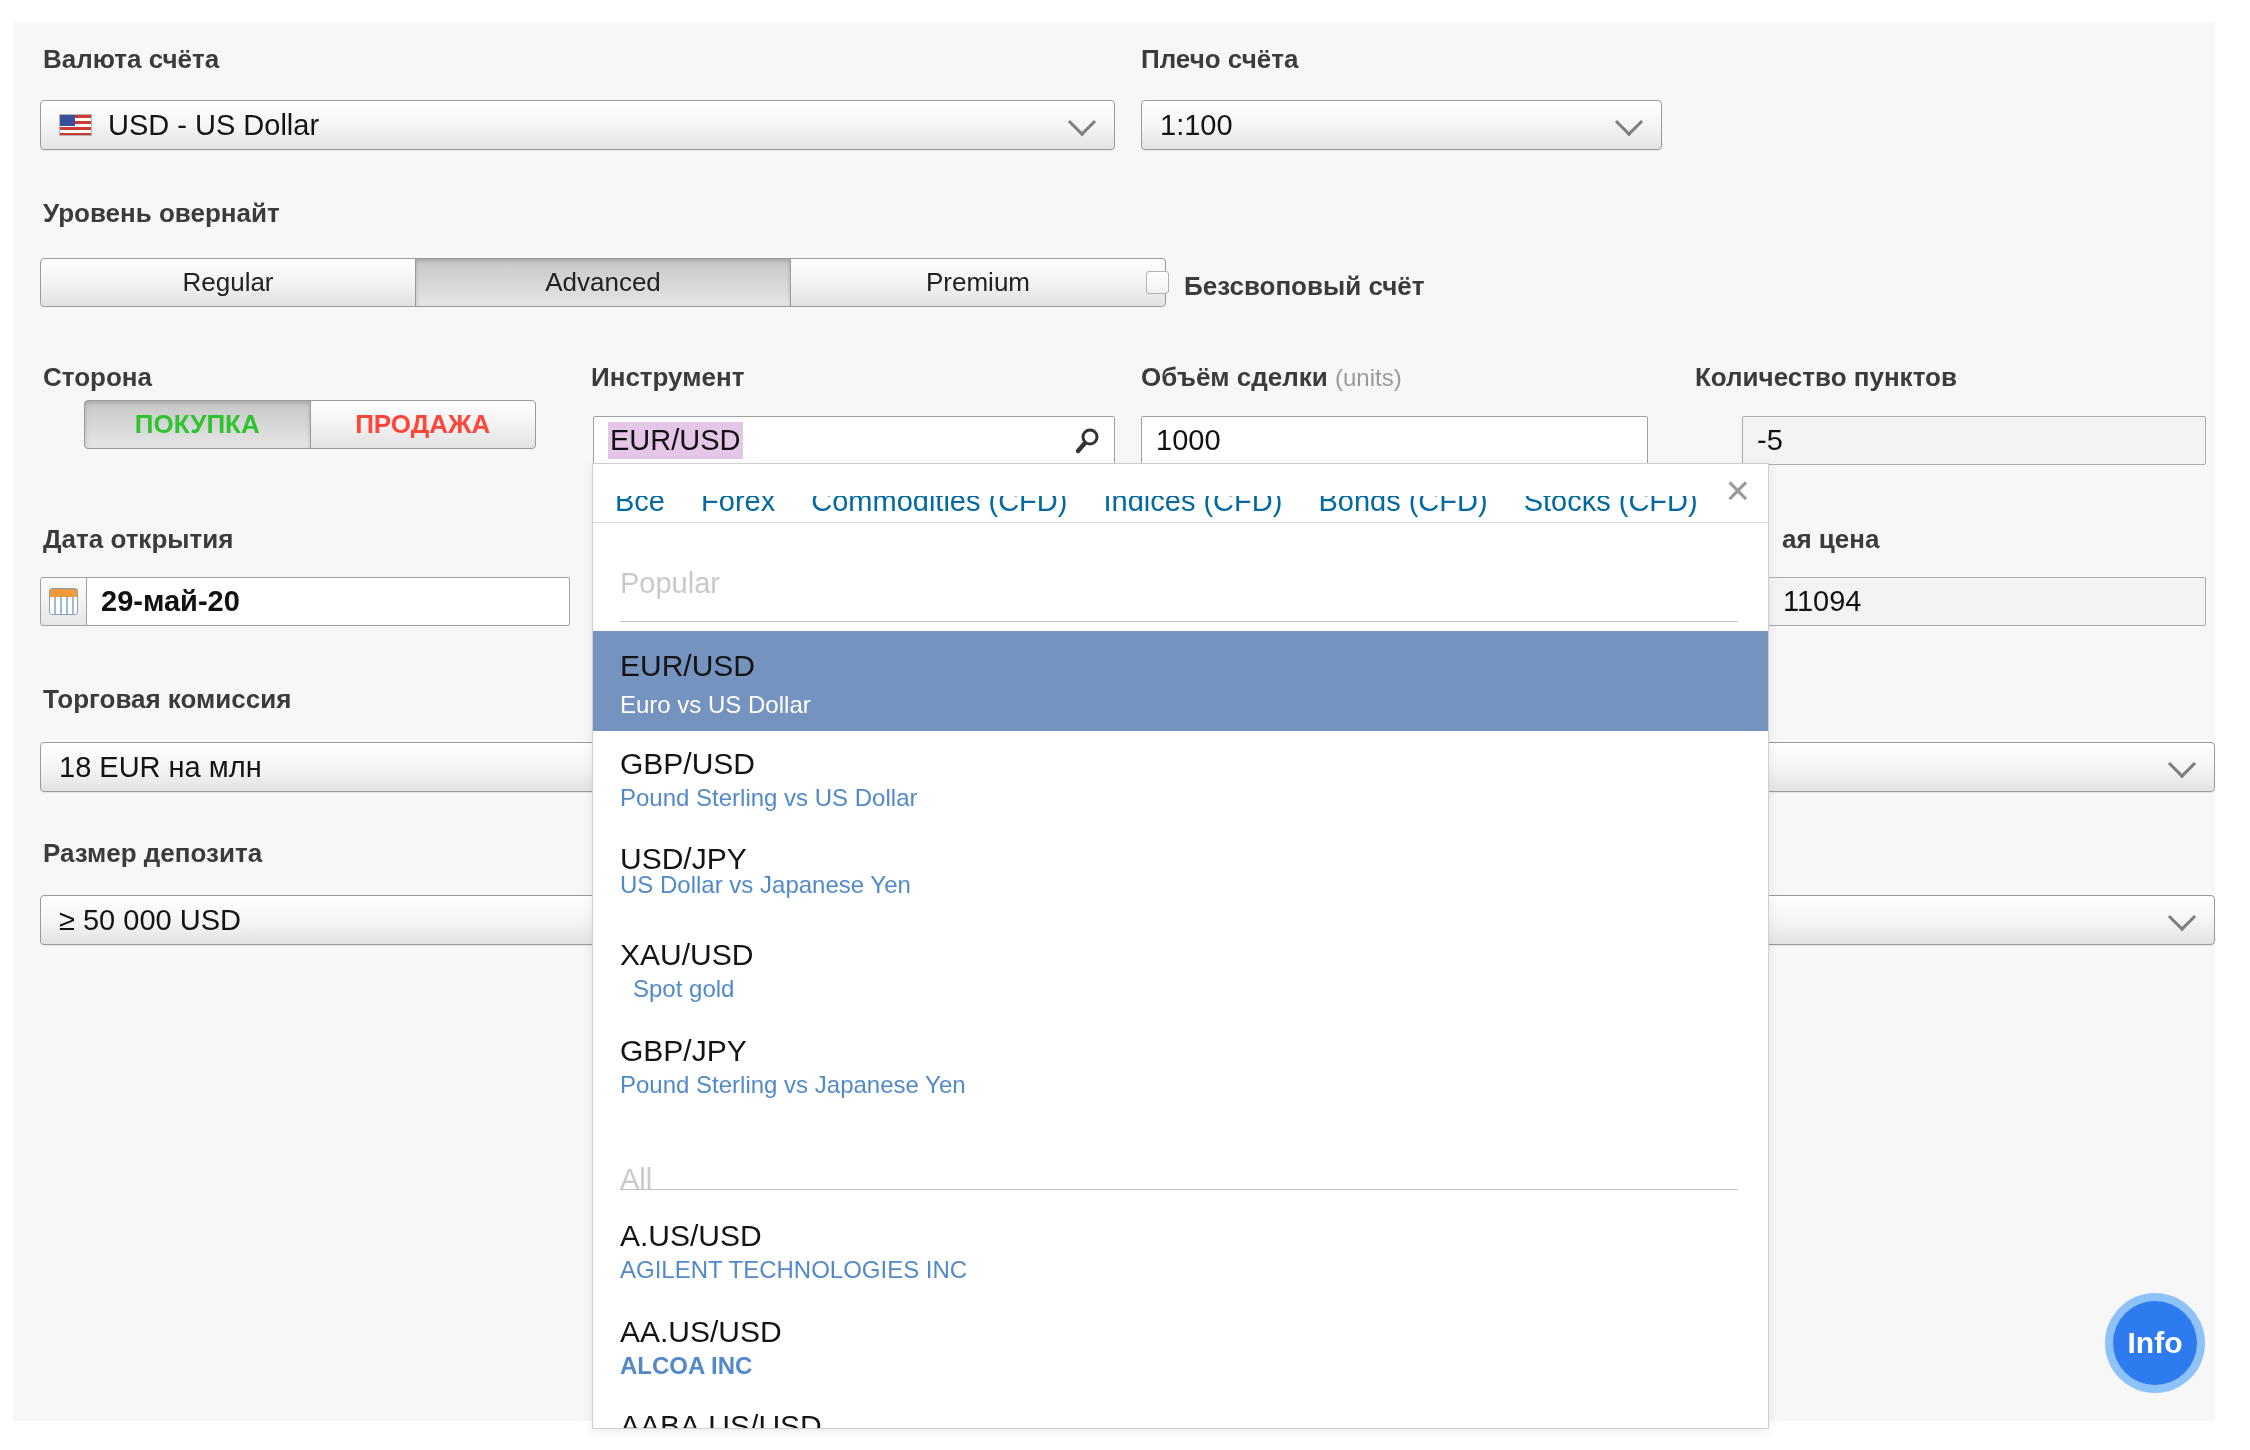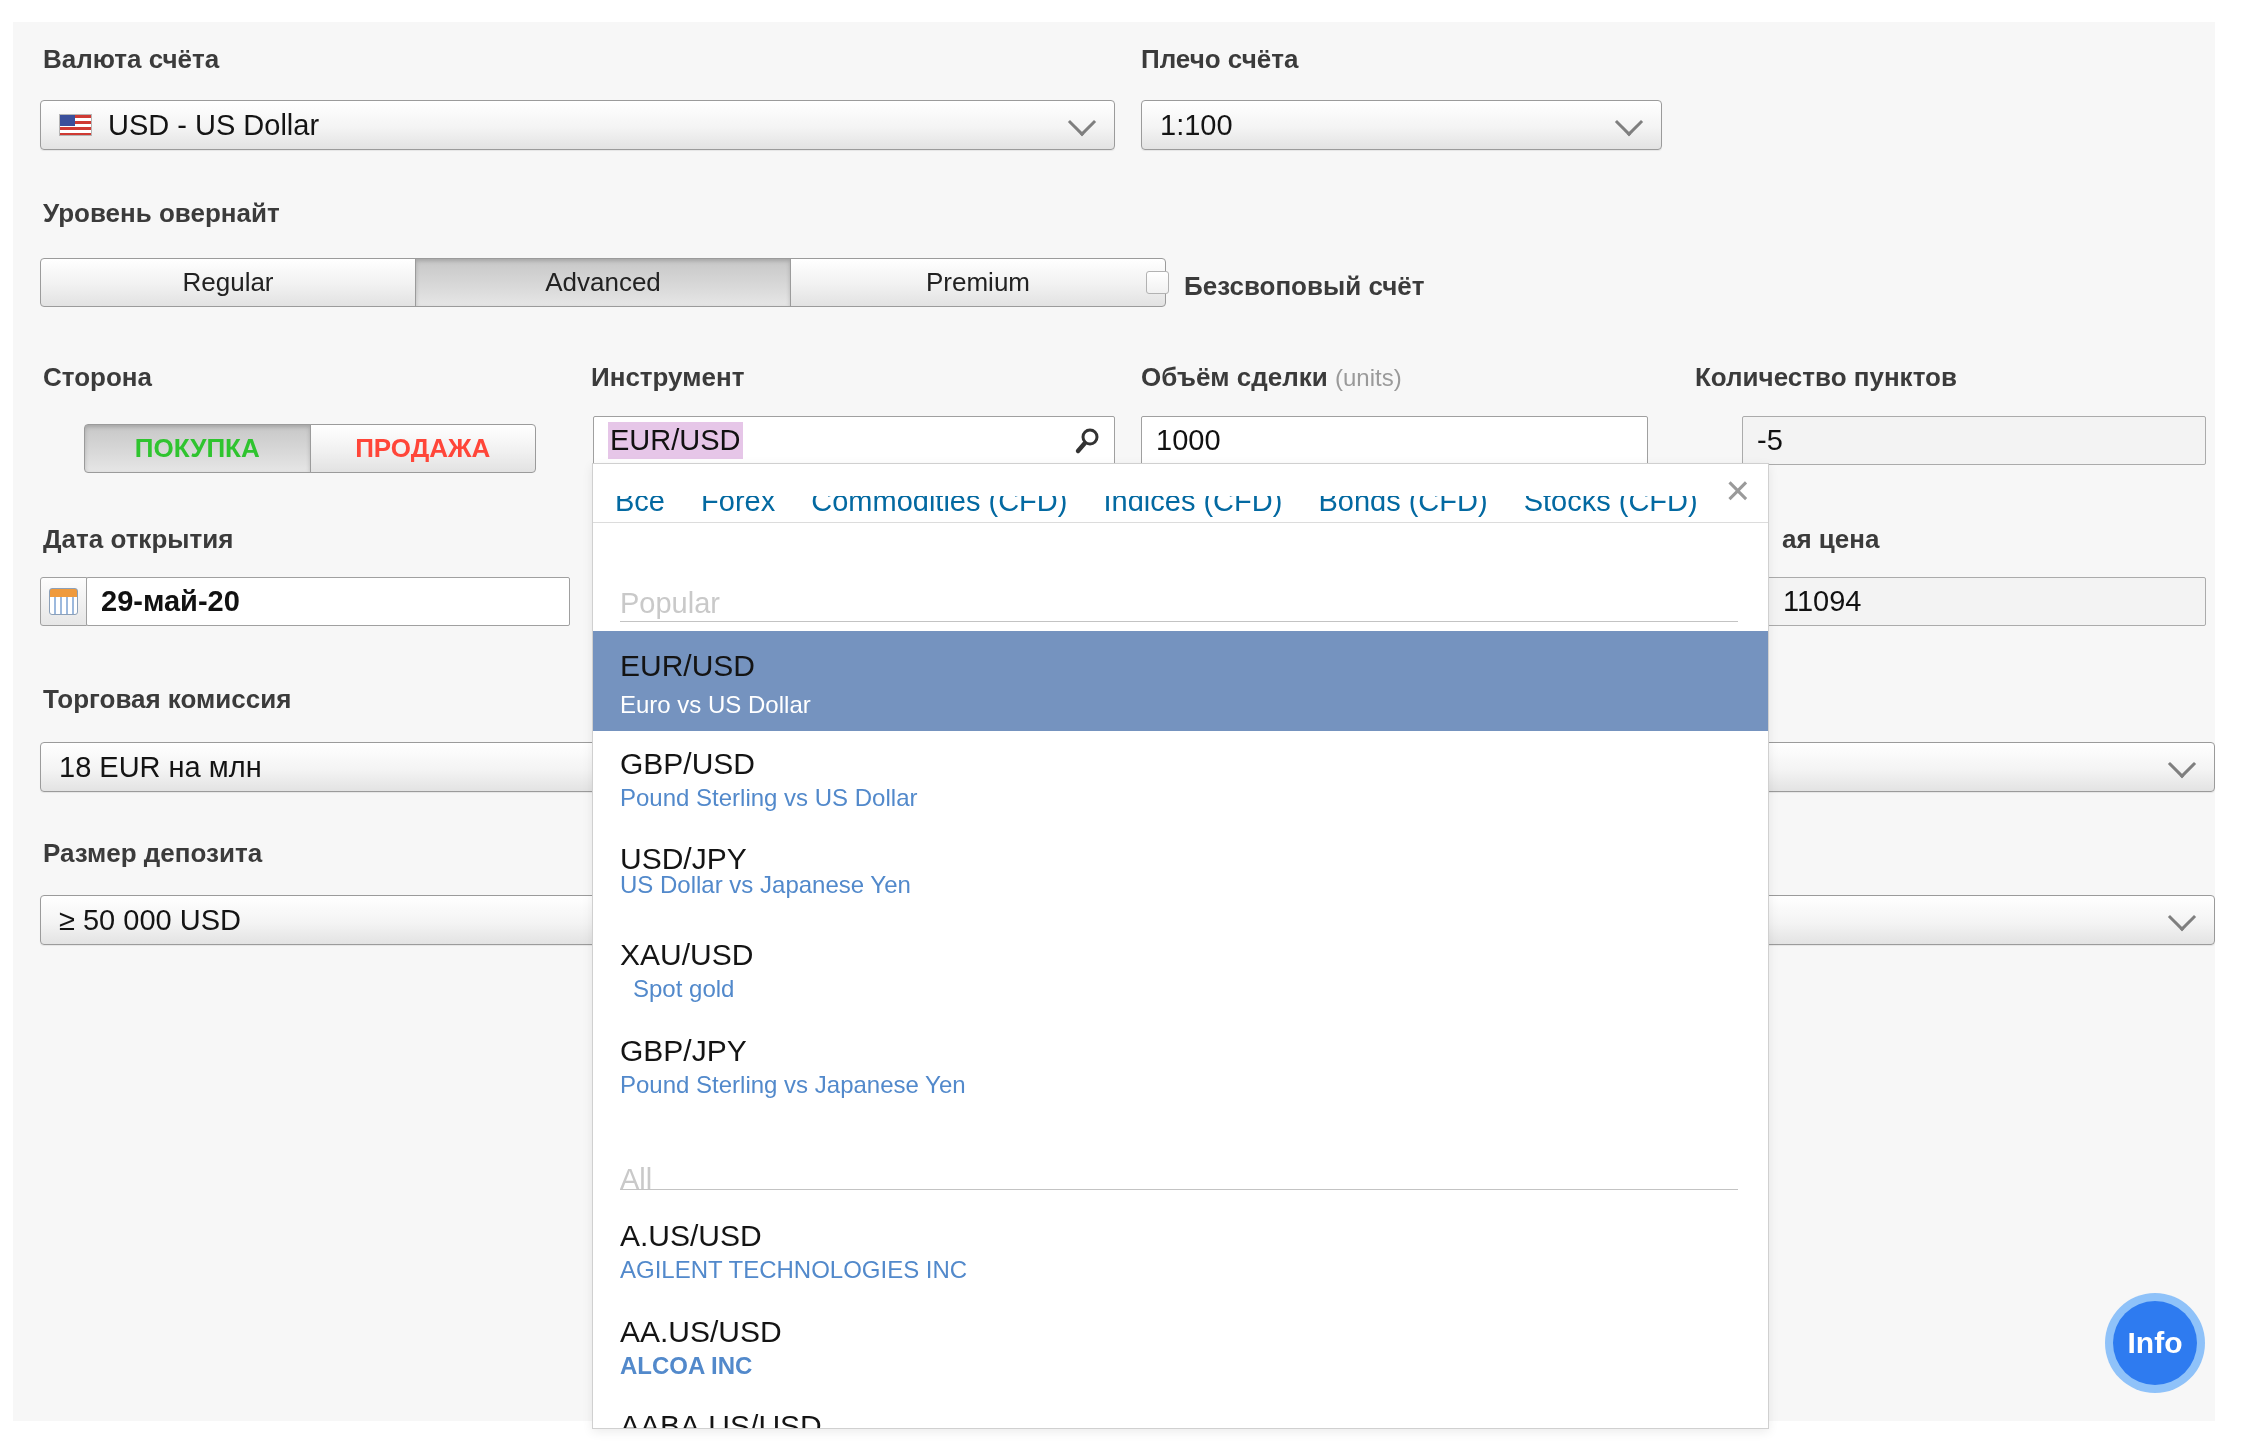--- a/index.html
+++ b/index.html
@@ -102,21 +102,21 @@
   <div class="seg" style="left:40px;top:258px;width:1126px;">
     <div class="btn">Regular</div>
     <div class="btn on">Advanced</div>
     <div class="btn">Premium</div>
   </div>
 
   <div class="checkbox" style="left:1146px;top:271px;"></div>
   <div class="lbl" style="left:1184px;top:271px;">Безсвоповый счёт</div>
 
   <div class="lbl" style="left:43px;top:362px;">Сторона</div>
-  <div class="seg" style="left:40px;top:424px;width:452px;padding-left:44px;">
+  <div class="seg" style="left:40px;top:400px;width:452px;padding-left:44px;">
     <div class="btn on">
       <span class="buy-txt">ПОКУПКА</span>
     </div>
     <div class="btn">
       <span class="sell-txt">ПРОДАЖА</span>
     </div>
   </div>
 
   <div class="lbl" style="left:591px;top:362px;">Инструмент</div>
   <div class="inp" style="left:593px;top:416px;width:522px;">
@@ -180,21 +180,21 @@
           <span>Indices (CFD)</span>
           <span>Bonds (CFD)</span>
           <span>Stocks (CFD)</span>
           
           
         </div>
       </div>
       <div class="close-x">×</div>
     </div>
 
-    <div class="sect" style="top:103px;margin-top:20px;">Popular</div>
+    <div class="sect" style="top:103px;">Popular</div>
     <div class="odiv" style="top:157px;"></div>
 
     <div class="hlrow"></div>
     <div class="ititle" style="top:185px;">EUR/USD</div>
     <div class="isub onblue" style="top:227px;">Euro vs US Dollar</div>
 
     <div class="ititle" style="top:283px;">GBP/USD</div>
     <div class="isub" style="top:320px;">Pound Sterling vs US Dollar</div>
 
     <div class="ititle" style="top:378px;">USD/JPY</div>

